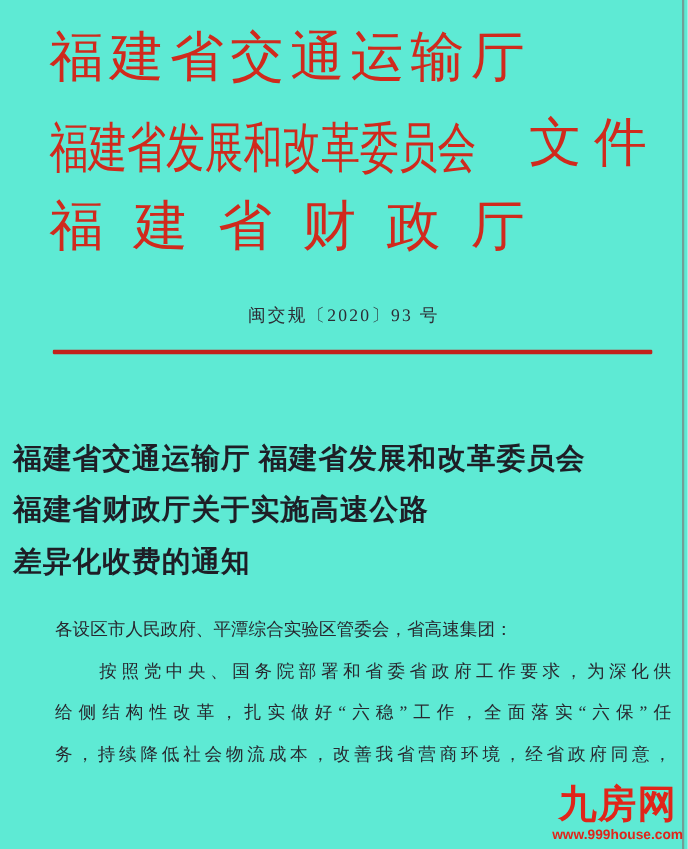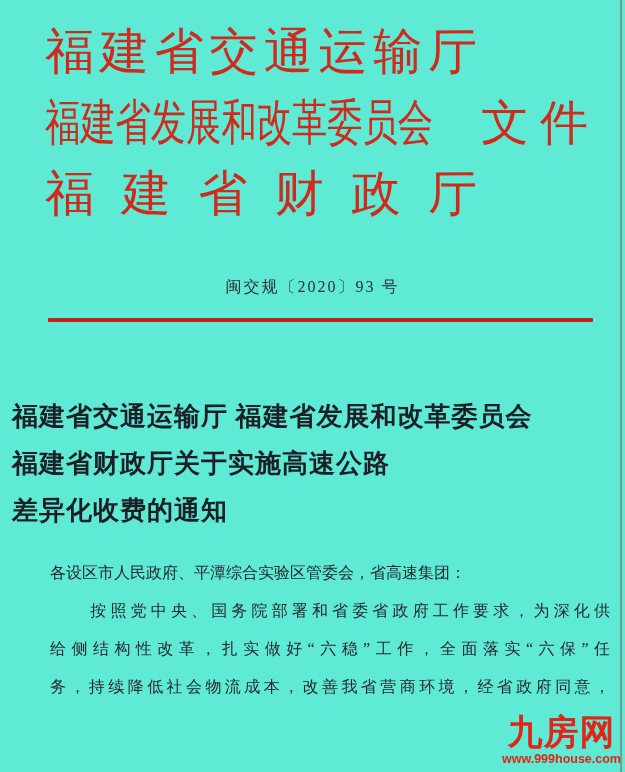--- a/index.html
+++ b/index.html
@@ -27,21 +27,21 @@
   .agency-col { width:432px; }
   .agency-line {
     height:71px; line-height:71px;
     font-size:49px; white-space:nowrap;
   }
   .agency-line.spread {
     text-align:justify;
     text-align-last:justify;
     white-space:normal;
   }
-  .agency-mid-wrap { overflow:visible; }
+  .agency-mid-wrap { overflow:visible;margin-top:12px; }
   .agency-mid {
     display:inline-block;
     transform:scaleX(.72);
     transform-origin:0 50%;
     white-space:nowrap;
   }
   .doc-type {
     align-self:center;
     font-size:48px;
     letter-spacing:11px;

